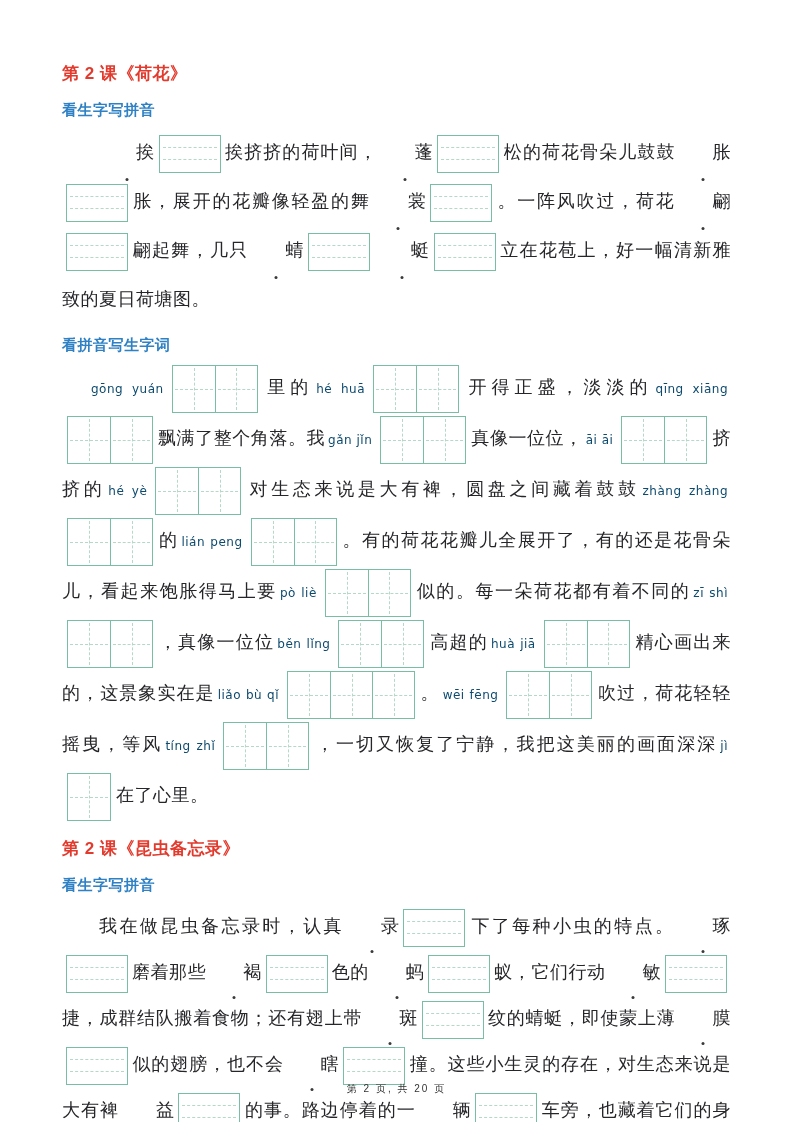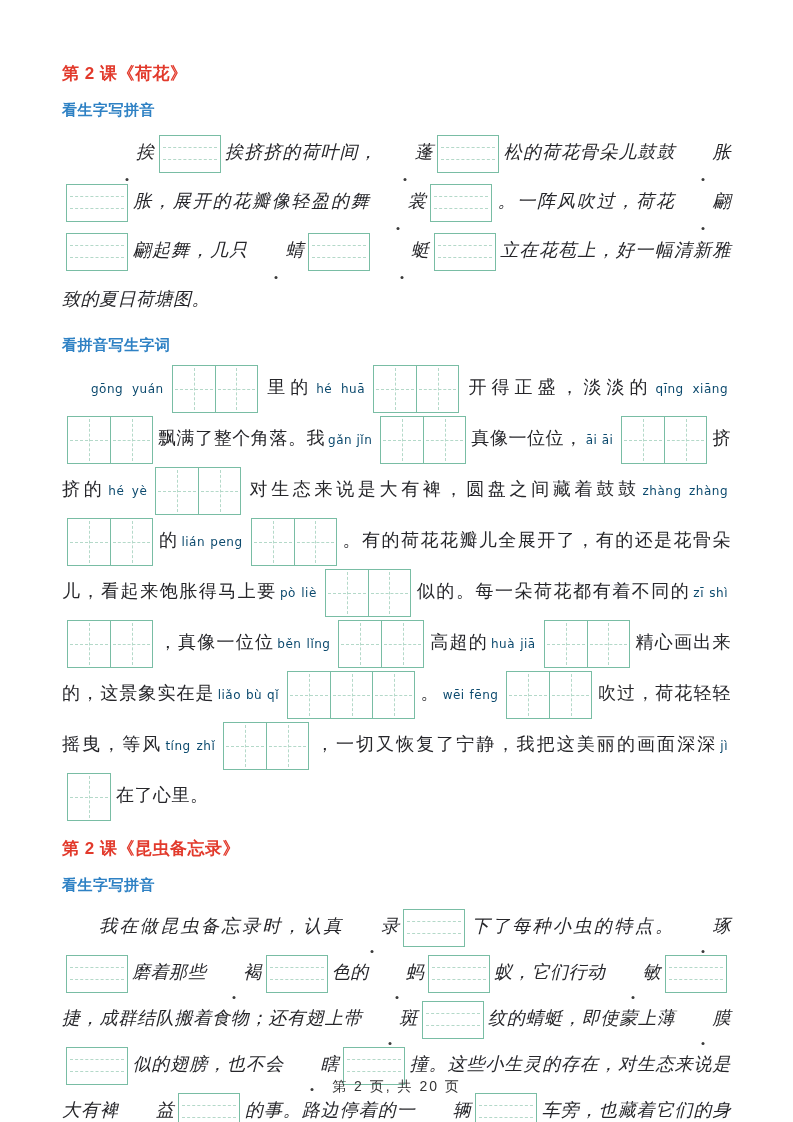--- a/index.html
+++ b/index.html
@@ -28,21 +28,21 @@
     font-family:"Liberation Sans","DejaVu Sans",sans-serif;
     font-size:15px;font-weight:bold;color:var(--heading-blue);
     margin:16px 0 8px 0;letter-spacing:0.5px;
   }
   .sub-heading.later{margin-top:12px;}
   p.flow{
     font-size:18px;line-height:49px;text-align:justify;
     letter-spacing:0.5px;
   }
   p.flow.tight{line-height:46px;}
-  p.indent2{text-indent:37px;font-style:italic;}
+  p.indent2{text-indent:37px;}
   p.indent15{text-indent:26px;}
   .zh{color:var(--text-color);}
   .py{
     font-family:"DejaVu Sans","Liberation Sans",sans-serif;
     font-size:12px;color:#0c4a6e;padding:0 3px;white-space:nowrap;
   }
   
   .pbox{
     display:inline-block;width:62px;height:38px;
     border:1.5px solid var(--box-border);
@@ -72,21 +72,21 @@
   
   .dotted{position:relative;display:inline-block;}
   .dotted::after{
     content:"";position:absolute;left:50%;bottom:-4px;
     transform:translateX(-50%);
     width:3px;height:3px;border-radius:50%;background:var(--dot-color);
   }
   .page-footer{
     position:absolute;bottom:26px;left:0;width:100%;text-align:center;
     font-family:"Liberation Sans","DejaVu Sans",sans-serif;
-    font-size:14px;color:#333;letter-spacing:2px;
+    font-size:10px;color:#333;letter-spacing:2px;
   }
 </style>
 </head>
 <body>
 
 <div class="page">
 
   <section>
     <h2 class="lesson-title">第 2 课《荷花》</h2>
 

